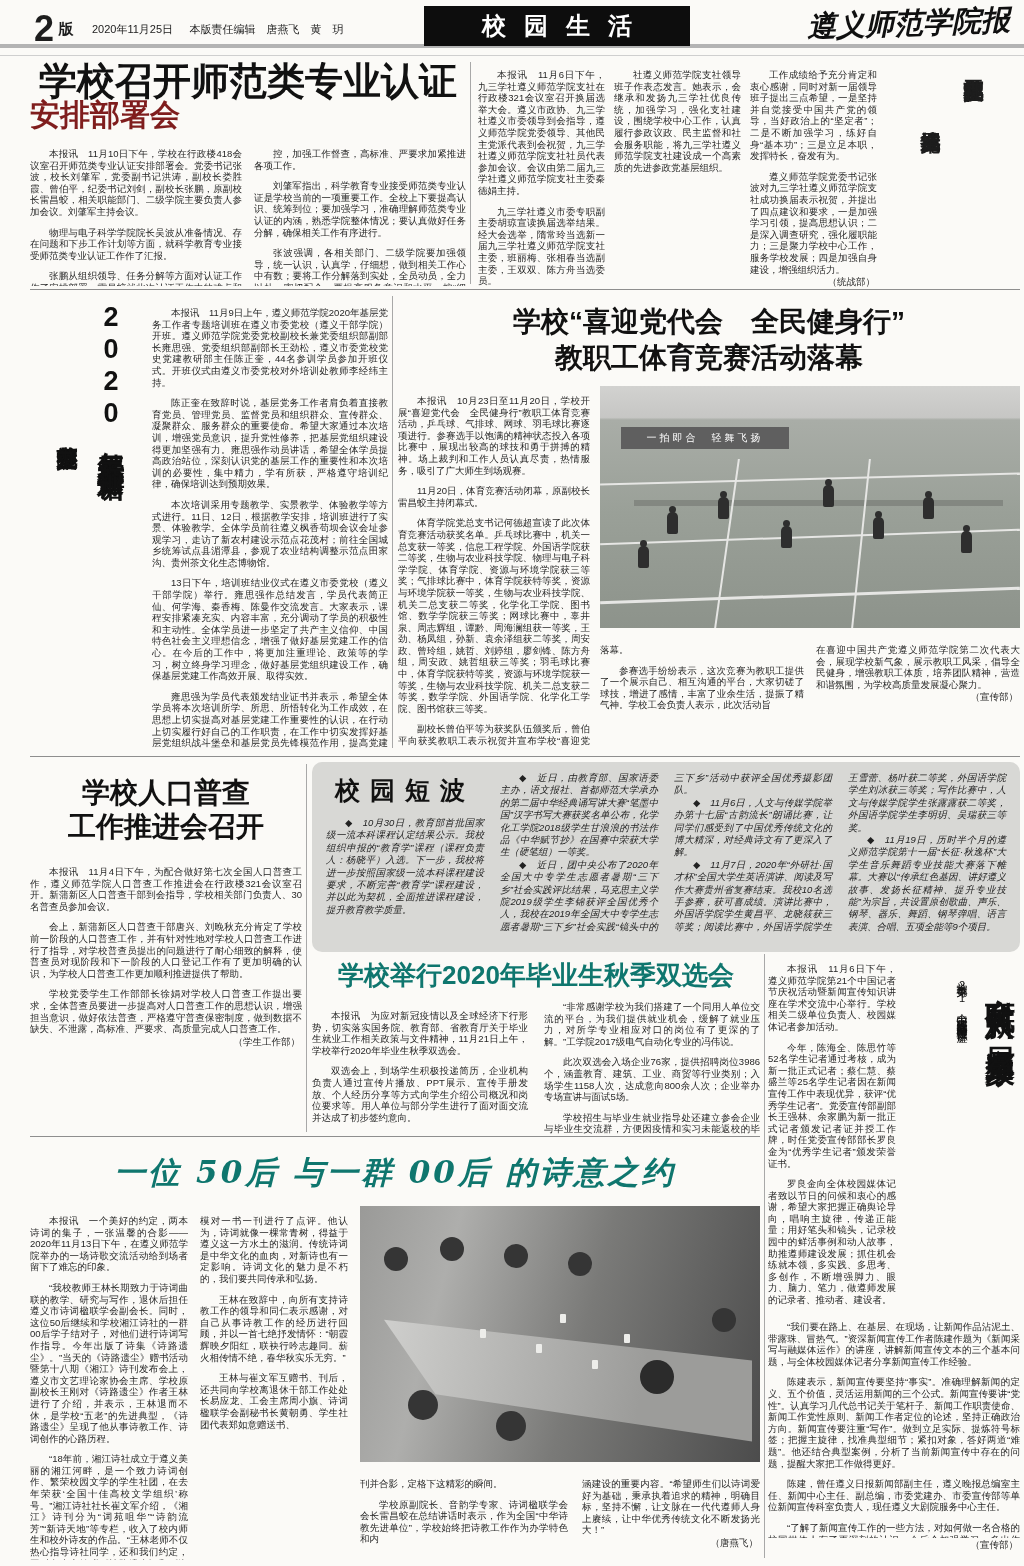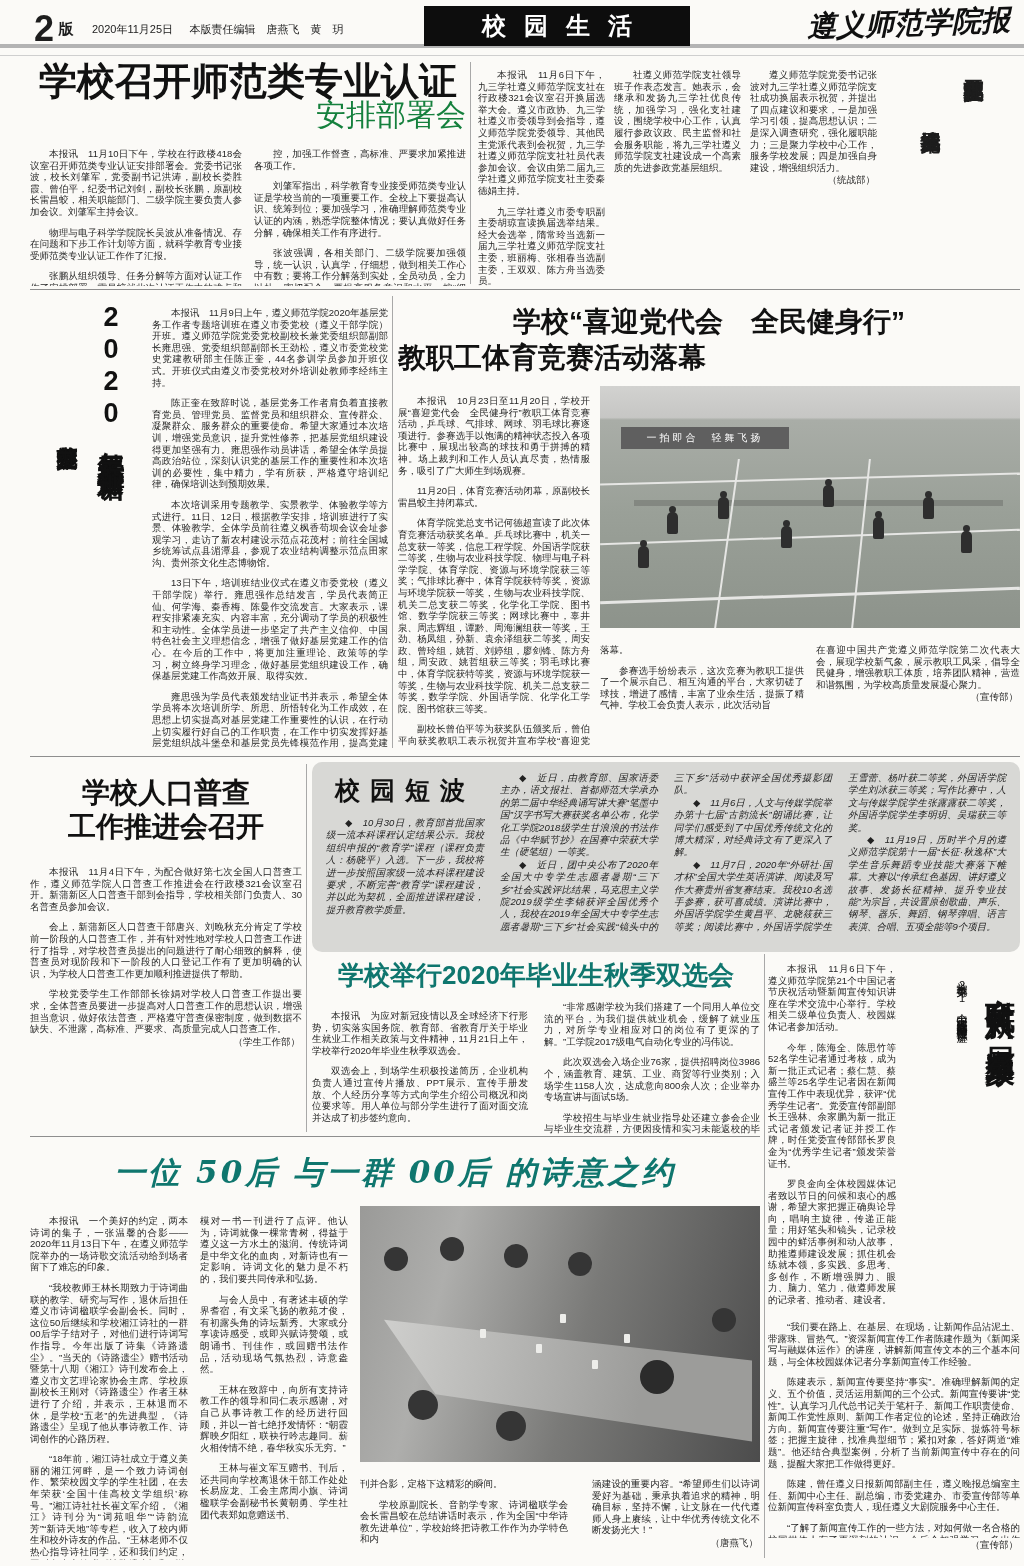--- a/index.html
+++ b/index.html
@@ -20,39 +20,39 @@
             font-family:"DejaVu Serif","Liberation Serif",serif;transform:rotate(-2deg);color:#101010;}
   
   .p{font-size:9.5px;line-height:11.6px;text-align:justify;text-indent:2em;margin:9px 0 1px 0;color:#262626;}
   .byline{font-size:9.5px;line-height:12px;text-align:right;margin:1px 2px 0 0;color:#262626;}
   .vline{position:absolute;width:0;border-left:1px solid #a8a8a8;}
   .hline{position:absolute;height:0;border-top:1px solid #8e8e8e;}
   .vert{writing-mode:vertical-rl;text-orientation:upright;}
   
   #a1{position:absolute;left:30px;top:62px;width:436px;height:224px;overflow:hidden;}
   .a1h{text-align:center;font-weight:bold;font-size:38px;line-height:34px;margin:2px 0 0;color:#111;}
-  .a1h2{text-align:right;font-weight:normal;font-size:30px;line-height:34px;margin:0 0 7px;color:#15803d;}
+  .a1h2{text-align:left;font-weight:bold;font-size:30px;line-height:34px;margin:0 0 7px;color:#7f1d1d;}
   .cols2{display:flex;gap:12px;}
   .cols2>div{flex:1;min-width:0;}
   
   #a2{position:absolute;left:478px;top:60px;width:542px;height:227px;display:flex;gap:9px;overflow:hidden;}
   .a2c{width:127px;flex:none;}
   .a2headwrap{flex:1;display:flex;justify-content:center;padding-top:4px;}
   .a2main{display:block;font-size:20px;font-weight:bold;letter-spacing:0;}
   .a2sub{display:block;font-size:20px;font-weight:bold;margin-block-start:16px;margin-inline-start:52px;}
   
   #a3{position:absolute;left:30px;top:296px;width:358px;height:452px;display:flex;overflow:hidden;}
   .a3headwrap{width:122px;flex:none;display:flex;justify-content:center;padding-top:6px;}
   .a3main{display:block;font-size:27px;font-weight:bold;letter-spacing:2px;color:#111;}
   .a3kick{display:block;font-size:21px;font-weight:bold;margin-block-start:12px;margin-inline-start:128px;color:#111;}
   .a3body{flex:1;min-width:0;padding-top:2px;}
   
   #a4{position:absolute;left:398px;top:296px;width:622px;height:452px;overflow:hidden;}
   .a4h{text-align:center;font-weight:bold;font-size:28px;line-height:36px;margin:8px 0 0;color:#111;}
-  .a4h2{text-align:left;font-weight:bold;font-size:28px;line-height:36px;margin:0 0 10px;color:#111;}
+  .a4h2{text-align:center;font-weight:bold;font-size:28px;line-height:36px;margin:0 0 10px;color:#111;}
   .a4main{display:flex;gap:10px;}
   .a4c1{width:192px;flex:none;}
   .a4right{flex:1;min-width:0;}
   .photo-sport{position:relative;height:242px;overflow:hidden;
      background:linear-gradient(180deg,#d2d2d0 0%,#c6c6c4 13%,#a9ada7 14%,#9aa098 52%,#8d938b 100%);}
   .spb{position:absolute;left:5%;top:17%;width:40%;height:9%;background:#5f5f5f;color:#fff;
        font-size:10px;letter-spacing:3px;text-align:center;line-height:21px;overflow:hidden;}
   .ln{position:absolute;background:#e6e6e4;}
   .ln1{left:0;top:38%;width:100%;height:2px;transform:rotate(-1.5deg);}
   .ln2{left:0;top:62%;width:100%;height:2px;transform:rotate(-2deg);}
@@ -99,21 +99,21 @@
      background:linear-gradient(105deg,#9a9a98 0%,#aeaeac 22%,#7a7a78 55%,#4c4c4c 100%);}
   .tbl{position:absolute;left:6%;top:26%;width:92%;height:66%;
        background:linear-gradient(100deg,#d0d0ce,#9c9c9a 70%);
        clip-path:polygon(0 28%,100% 52%,100% 100%,14% 72%);}
   .pp{position:absolute;width:24px;height:24px;border-radius:50%;background:#353535;}
   .pp1{left:6%;top:16%;} .pp2{left:20%;top:12%;} .pp3{left:36%;top:15%;} .pp4{left:52%;top:18%;}
   .pp5{left:12%;top:72%;width:30px;height:30px;} .pp6{left:34%;top:80%;width:30px;height:30px;}
   .pp7{left:70%;top:60%;width:34px;height:34px;background:#2b2b2b;} .pp8{left:88%;top:40%;}
   .cup{position:absolute;width:6px;height:9px;background:#ededea;border-radius:1px;}
   .cu1{left:30%;top:48%;} .cu2{left:44%;top:54%;} .cu3{left:58%;top:60%;} .cu4{left:50%;top:42%;} .cu5{left:66%;top:50%;}
-  .a9caps{display:flex;gap:24px;margin-top:7px;}
+  .a9caps{display:flex;gap:14px;margin-top:7px;}
   .a9capA{width:208px;flex:none;}
   .a9capB{flex:1;min-width:0;}
 </style>
 </head>
 <body>
 
 <div id="page">
 
   <div id="hdr">
     <div class="hdr-rule"></div>
@@ -150,20 +150,21 @@
   <div id="a2">
     <div class="a2c">
       <p class="p">本报讯　11月6日下午，九三学社遵义师范学院支社在行政楼321会议室召开换届选举大会。遵义市政协、九三学社遵义市委领导到会指导，遵义师范学院党委领导、其他民主党派代表到会祝贺，九三学社遵义师范学院支社社员代表参加会议。会议由第二届九三学社遵义师范学院支社主委秦德娟主持。</p>
       <p class="p">九三学社遵义市委专职副主委胡琼宣读换届选举结果。经大会选举，隋常玲当选新一届九三学社遵义师范学院支社主委，班丽梅、张相春当选副主委，王双双、陈方舟当选委员。</p>
       <p class="p">隋常玲代表新一届九三</p>
     </div>
     <div class="a2c">
       <p class="p">社遵义师范学院支社领导班子作表态发言。她表示，会继承和发扬九三学社优良传统，加强学习，强化支社建设，围绕学校中心工作，认真履行参政议政、民主监督和社会服务职能，将九三学社遵义师范学院支社建设成一个高素质的先进参政党基层组织。</p>
     </div>
     <div class="a2c">
+      <p class="p">工作成绩给予充分肯定和衷心感谢，同时对新一届领导班子提出三点希望，一是坚持并自觉接受中国共产党的领导，当好政治上的“坚定者”；二是不断加强学习，练好自身“基本功”；三是立足本职，发挥特长，奋发有为。</p>
       <p class="p">遵义师范学院党委书记张波对九三学社遵义师范学院支社成功换届表示祝贺，并提出了四点建议和要求，一是加强学习引领，提高思想认识；二是深入调查研究，强化履职能力；三是聚力学校中心工作，服务学校发展；四是加强自身建设，增强组织活力。</p>
       <p class="byline">（统战部）</p>
     </div>
     <div class="a2headwrap">
       <div class="vert">
         <span class="a2main">九三学社遵义师范学院支社</span>
         <span class="a2sub">完成换届选举</span>
       </div>
     </div>
   </div>
@@ -295,21 +296,20 @@
     <div class="a9h">一位 50后 与一群 00后 的诗意之约</div>
     <div class="a9cols">
       <div class="a9c1">
         <p class="p">本报讯　一个美好的约定，两本诗词的集子，一张温馨的合影——2020年11月13日下午，在遵义师范学院举办的一场诗歌交流活动给到场者留下了难忘的印象。</p>
         <p class="p">“我校教师王林长期致力于诗词曲联的教学、研究与写作，退休后担任遵义市诗词楹联学会副会长。同时，这位50后继续和学校湘江诗社的一群00后学子结对子，对他们进行诗词写作指导。今年出版了诗集《诗路遗尘》。”当天的《诗路遗尘》赠书活动暨第十八期《湘江》诗刊发布会上，遵义市文艺理论家协会主席、学校原副校长王刚对《诗路遗尘》作者王林进行了介绍，并表示，王林退而不休，是学校“五老”的先进典型，《诗路遗尘》呈现了他从事诗教工作、诗词创作的心路历程。</p>
         <p class="p">“18年前，湘江诗社成立于遵义美丽的湘江河畔，是一个致力诗词创作、繁荣校园文学的学生社团，在去年荣获‘全国十佳高校文学组织’称号。”湘江诗社社长崔文军介绍，《湘江》诗刊分为“词苑咀华”“诗韵流芳”“新诗天地”等专栏，收入了校内师生和校外诗友的作品。“王林老师不仅热心指导诗社同学，还和我们约定，同时向大家馈赠《诗路遗尘》和《湘江》诗刊。”</p>
         <p class="p">遵义市文联原主席、著名诗人李发</p>
       </div>
       <div class="a9c2">
         <p class="p" style="text-indent:0;">模对一书一刊进行了点评。他认为，诗词就像一棵常青树，得益于遵义这一方水土的滋润。传统诗词是中华文化的血肉，对新诗也有一定影响。诗词文化的魅力是不朽的，我们要共同传承和弘扬。</p>
-        <p class="p">与会人员中，有著述丰硕的学界耆宿，有文采飞扬的教苑才俊，有初露头角的诗坛新秀。大家或分享读诗感受，或即兴赋诗赞颂，或朗诵书、刊佳作，或回赠书法作品，活动现场气氛热烈，诗意盎然。</p>
         <p class="p">王林在致辞中，向所有支持诗教工作的领导和同仁表示感谢，对自己从事诗教工作的经历进行回顾，并以一首七绝抒发情怀：“朝霞辉映夕阳红，联袂行吟志趣同。薪火相传情不绝，春华秋实乐无穷。”</p>
         <p class="p">王林与崔文军互赠书、刊后，还共同向学校离退休干部工作处处长易应龙、工会主席周小旗、诗词楹联学会副秘书长黄朝勇、学生社团代表郑如意赠送书、</p>
       </div>
       <div class="a9right">
         <div class="photo-meet">
           <div class="tbl"></div>
           <div class="pp pp1"></div>
           <div class="pp pp2"></div>
           <div class="pp pp3"></div>
           <div class="pp pp4"></div>

